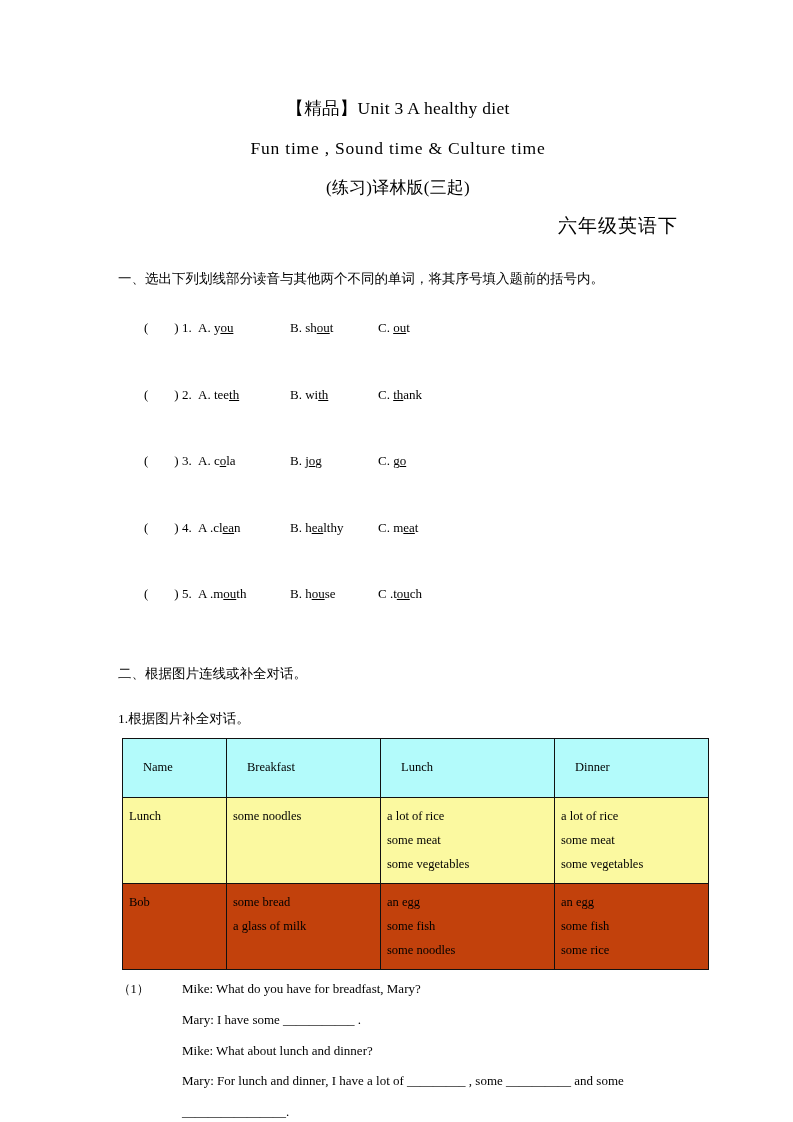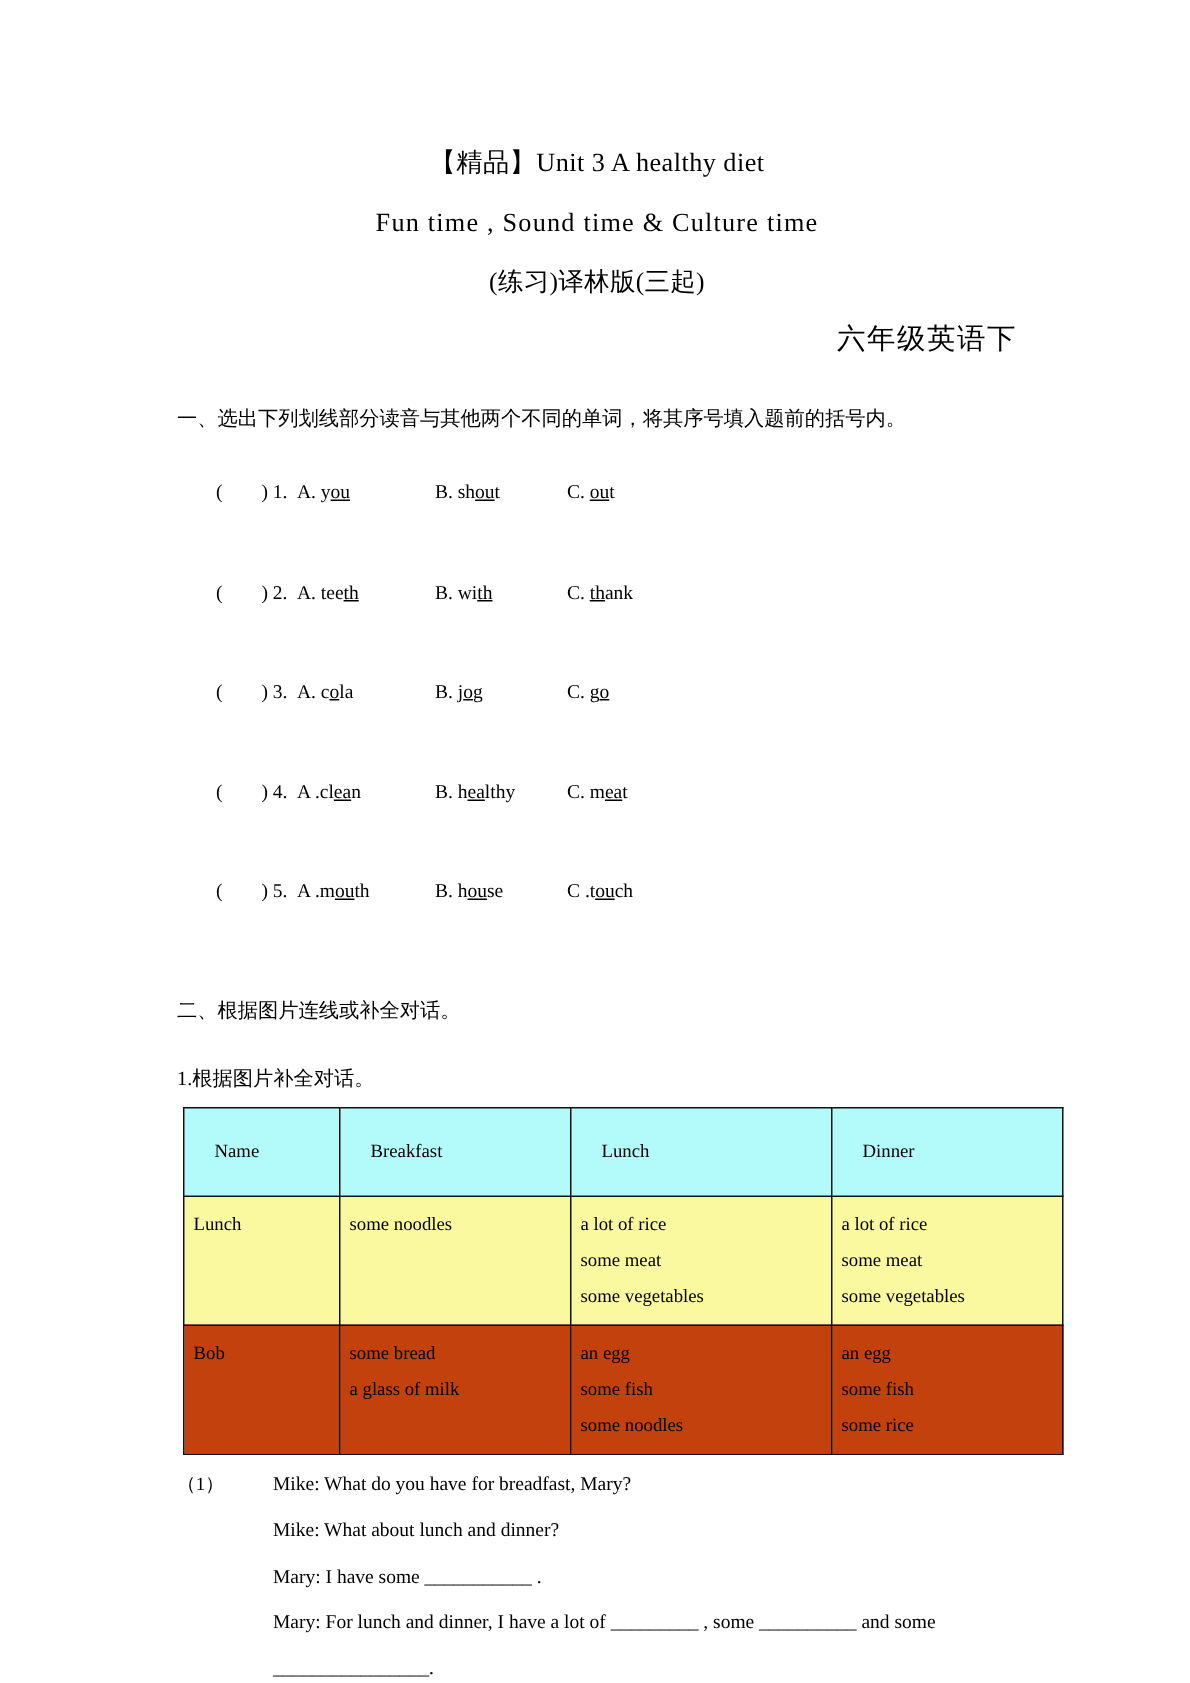--- a/index.html
+++ b/index.html
@@ -208,22 +208,22 @@
           </td>
         </tr>
       </tbody>
     </table>
 
     <div class="dialog">
       <div class="d-item">
         <div class="d-num">（1）</div>
         <div class="d-body">
           <div class="d-line">Mike: What do you have for breadfast, Mary?</div>
+          <div class="d-line">Mary: I have some ___________ .</div>
           <div class="d-line">Mike: What about lunch and dinner?</div>
-          <div class="d-line">Mary: I have some ___________ .</div>
           <div class="d-line justified">Mary: For  lunch  and  dinner,  I  have  a  lot  of  _________ ,  some  __________  and  some</div>
           <div class="d-line last">________________.</div>
         </div>
       </div>
 
     </div>
 
   </div>
 </div>
 

